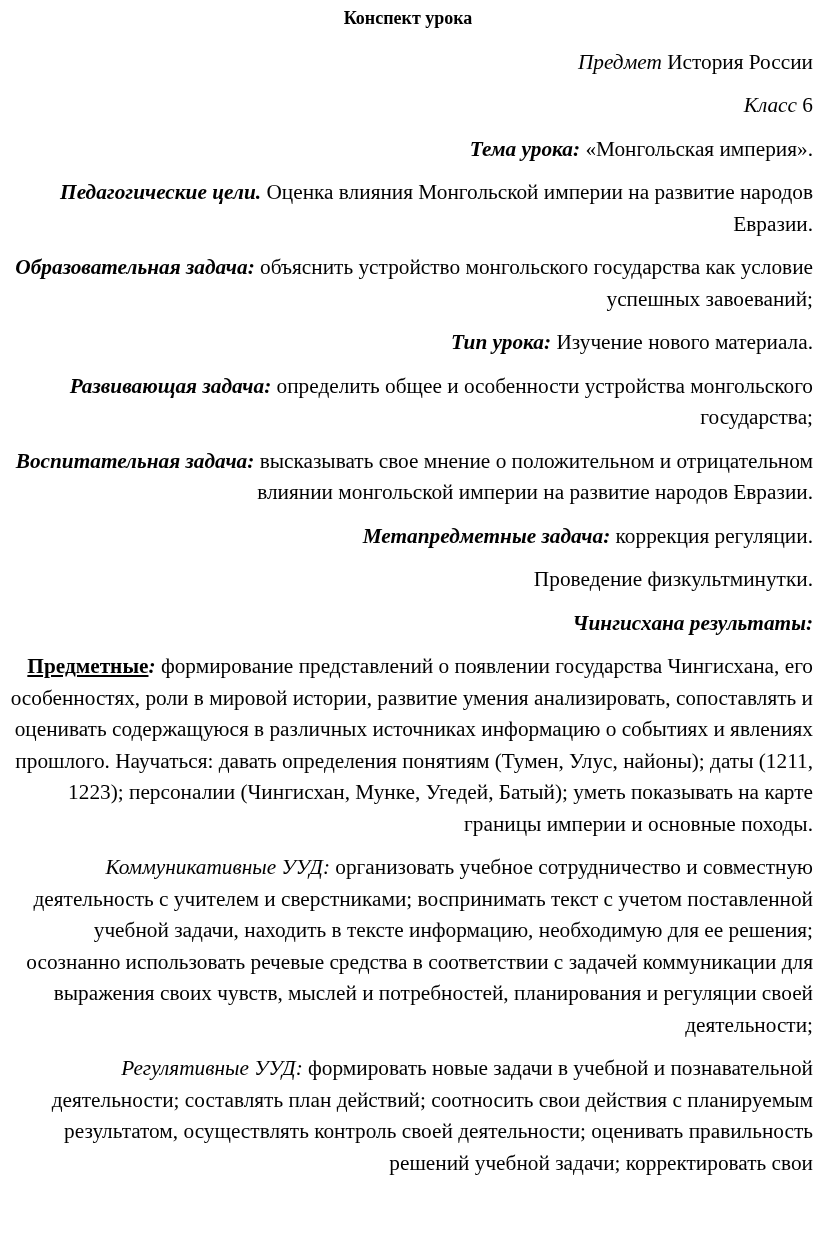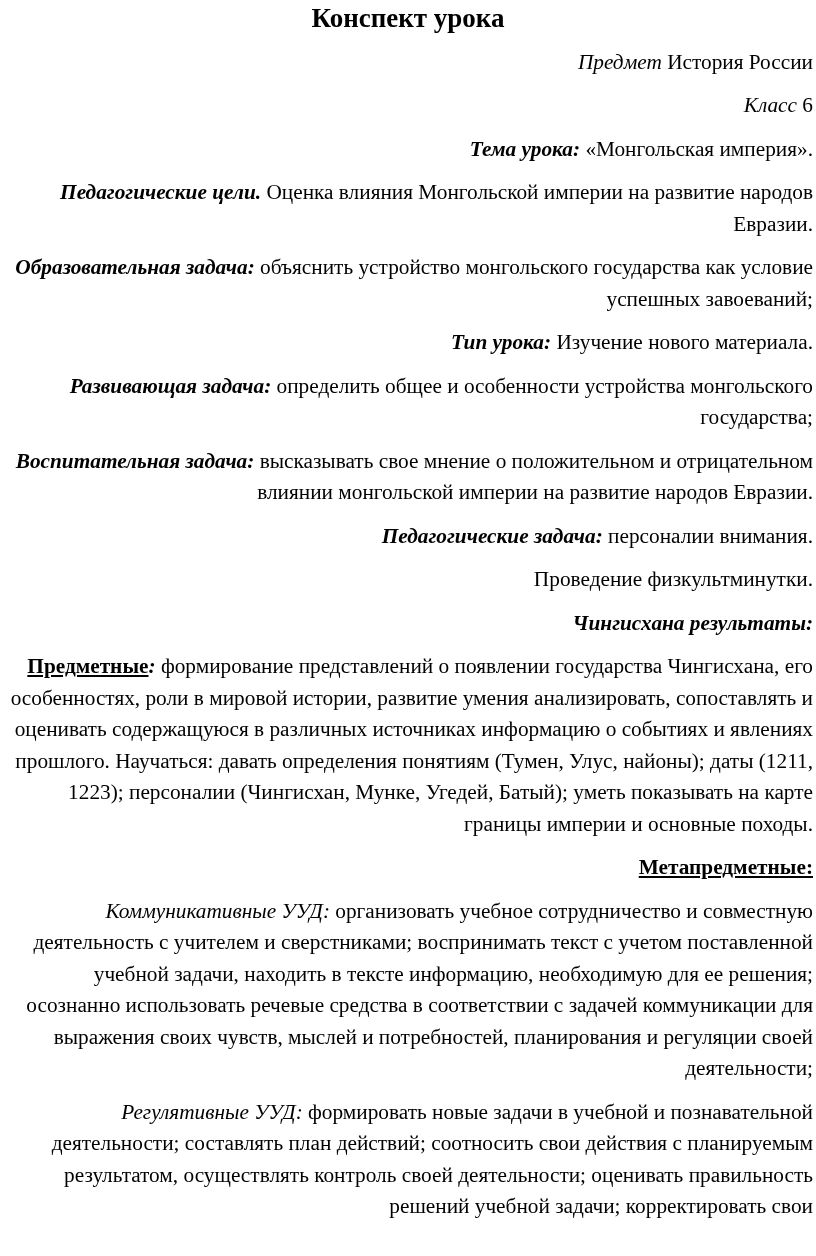--- a/index.html
+++ b/index.html
@@ -14,21 +14,21 @@
     box-sizing: border-box;
     background: #ffffff;
     color: #000000;
     font-family: "Liberation Serif", "DejaVu Serif", serif;
     font-size: 21.3px;
     line-height: 31.5px;
     padding: 3px 3px 0 3px;
     overflow: hidden;
   }
   .doc-title {
-    font-size: 27px;
+    font-size: 18px;
     line-height: 31.5px;
     font-weight: bold;
     text-align: center;
     margin: 0 0 12px 0;
   }
   .para {
     margin: 0 0 12px 0;
     text-align: right;
   }
   .run-regular        { font-weight: normal; font-style: normal; }
@@ -44,21 +44,20 @@
   <h1 class="doc-title">Конспект урока</h1>
   <div id="paragraphs">
       <p class="para"><span class="run-italic">Предмет </span><span class="run-regular">История России</span></p>
       <p class="para"><span class="run-italic">Класс </span><span class="run-regular">6</span></p>
       <p class="para"><span class="run-bold">Тема урока: </span><span class="run-regular">«Монгольская империя».</span></p>
       <p class="para"><span class="run-bold">Педагогические цели. </span><span class="run-regular">Оценка влияния Монгольской империи на развитие народов Евразии.</span></p>
       <p class="para"><span class="run-bold">Образовательная задача: </span><span class="run-regular">объяснить устройство монгольского государства как условие успешных завоеваний;</span></p>
       <p class="para"><span class="run-bold">Тип урока: </span><span class="run-regular">Изучение нового материала.</span></p>
       <p class="para"><span class="run-bold">Развивающая задача: </span><span class="run-regular">определить общее и особенности устройства монгольского государства;</span></p>
       <p class="para"><span class="run-bold">Воспитательная задача: </span><span class="run-regular">высказывать свое мнение о положительном и отрицательном влиянии монгольской империи на развитие народов Евразии.</span></p>
-      <p class="para"><span class="run-bold">Педагогические задача: </span><span class="run-regular">персоналии внимания.</span></p>
+      <p class="para"><span class="run-bold">Метапредметные задача: </span><span class="run-regular">коррекция регуляции.</span></p>
       <p class="para"><span class="run-regular">Проведение физкультминутки.</span></p>
       <p class="para"><span class="run-bold">Чингисхана результаты:</span></p>
       <p class="para"><span class="run-bold-underline">Предметные</span><span class="run-bold">: </span><span class="run-regular">формирование представлений о появлении государства Чингисхана, его особенностях, роли в мировой истории, развитие умения анализировать, сопоставлять и оценивать содержащуюся в различных источниках информацию о событиях и явлениях прошлого. Научаться: давать определения понятиям (Тумен, Улус, найоны); даты (1211, 1223); персоналии (Чингисхан, Мунке, Угедей, Батый); уметь показывать на карте границы империи и основные походы.</span></p>
-      <p class="para"><span class="run-bold-underline">Метапредметные:</span></p>
       <p class="para"><span class="run-bold-italic">Коммуникативные УУД: </span><span class="run-regular">организовать учебное сотрудничество и совместную деятельность с учителем и сверстниками; воспринимать текст с учетом поставленной учебной задачи, находить в тексте информацию, необходимую для ее решения; осознанно использовать речевые средства в соответствии с задачей коммуникации для выражения своих чувств, мыслей и потребностей, планирования и регуляции своей деятельности;</span></p>
       <p class="para"><span class="run-bold-italic">Регулятивные УУД: </span><span class="run-regular">формировать новые задачи в учебной и познавательной деятельности; составлять план действий; соотносить свои действия с планируемым результатом, осуществлять контроль своей деятельности; оценивать правильность решений учебной задачи; корректировать свои</span></p>
     </div>
 </div>
 
 </body></html>

